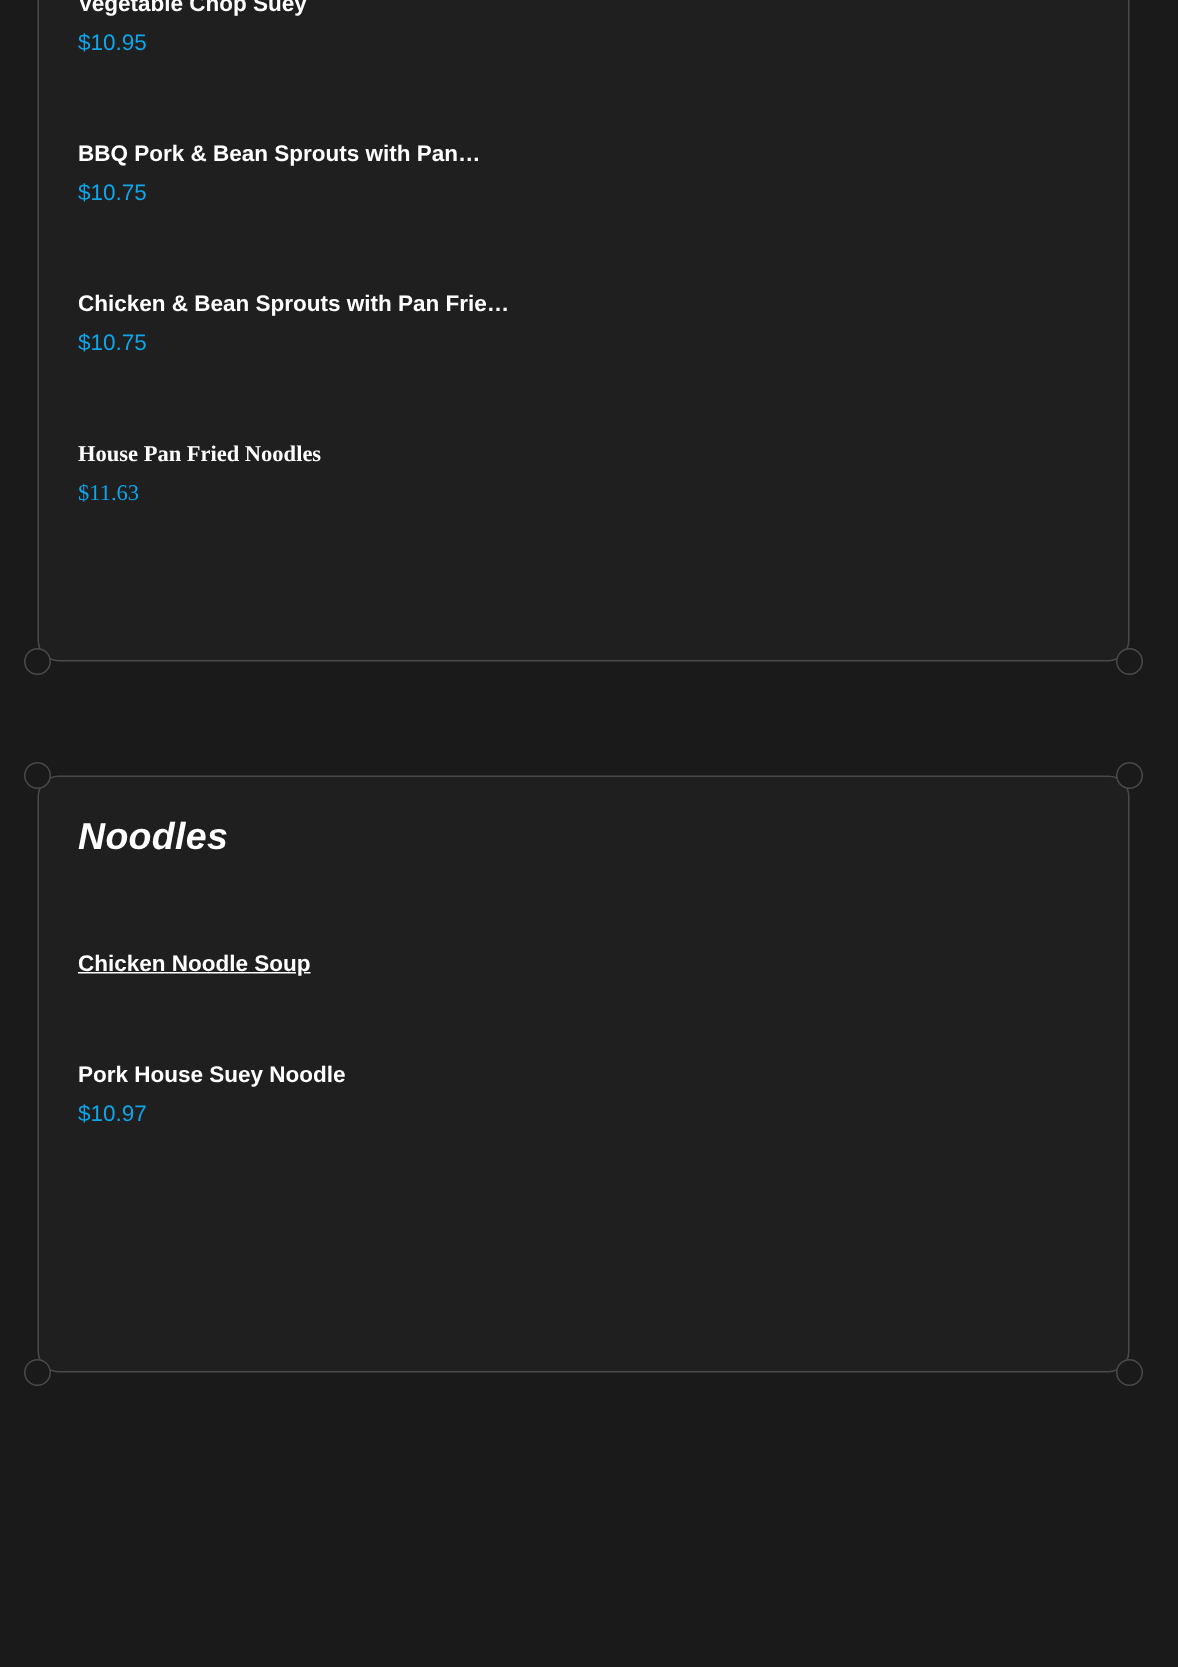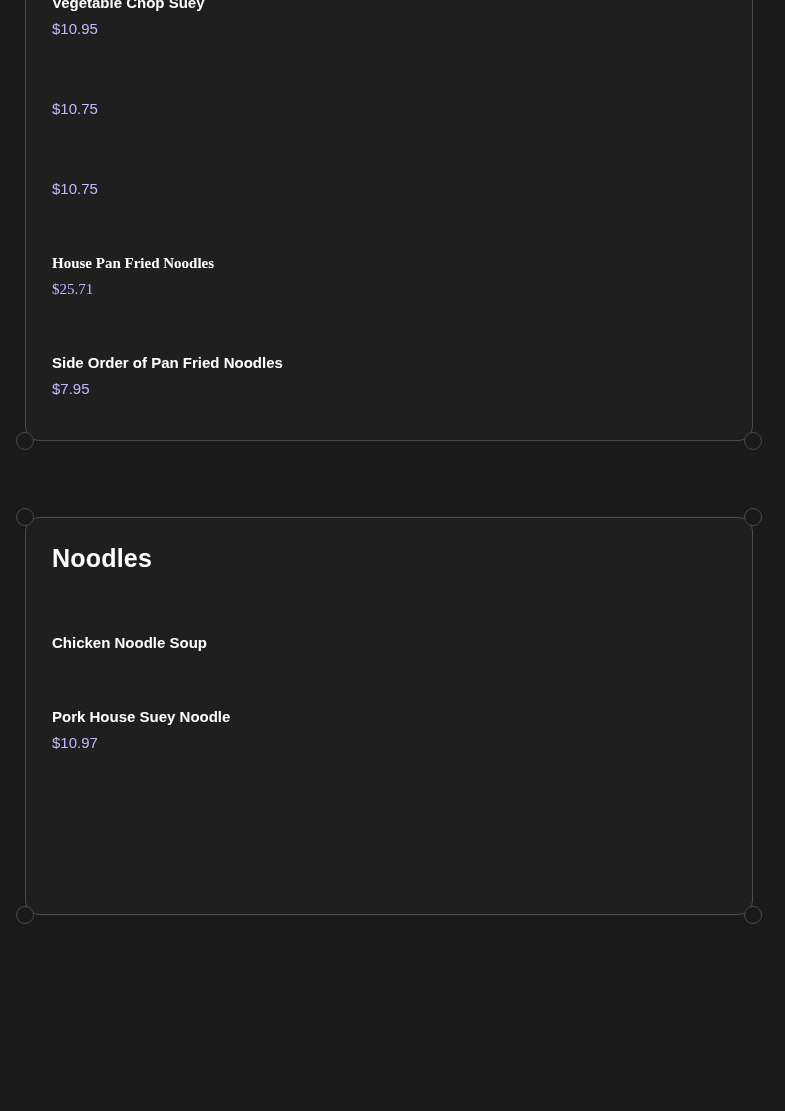--- a/index.html
+++ b/index.html
@@ -77,21 +77,21 @@
     color: #ffffff;
     line-height: 20px;
     white-space: nowrap;
     overflow: hidden;
     text-overflow: ellipsis;
     max-width: 420px;
   }
   .item-price {
     font-size: 15px;
     font-weight: normal;
-    color: #c4b5fd;
+    color: #0ea5e9;
     line-height: 20px;
     margin-top: 6px;
   }
   .card-spacer { height: 36px; }
 
   
   .card-top-clipped {
     margin-top: -8px;
   }
   .clip-first .item:first-child {
@@ -105,46 +105,44 @@
 
   <div class="menu-card card-top-clipped" style="height:471px; margin-top:-30px;">
     <span class="notch-bl"></span>
     <span class="notch-br"></span>
     <div class="card-inner clip-first">
       <div class="item" style="padding-top:22px;">
         <div class="item-name">Vegetable Chop Suey</div>
         <div class="item-price">$10.95</div>
       </div>
       <div class="item" style="padding-top:54px;">
+        <div class="item-name">BBQ Pork &amp; Bean Sprouts with Pan…</div>
         <div class="item-price">$10.75</div>
       </div>
       <div class="item" style="padding-top:54px;">
+        <div class="item-name">Chicken &amp; Bean Sprouts with Pan Frie…</div>
         <div class="item-price">$10.75</div>
       </div>
       <div class="item" style="padding-top:54px;font-family:Liberation Serif, serif;">
         <div class="item-name">House Pan Fried Noodles</div>
-        <div class="item-price">$25.71</div>
-      </div>
-      <div class="item" style="padding-top:54px;">
-        <div class="item-name">Side Order of Pan Fried Noodles</div>
-        <div class="item-price">$7.95</div>
+        <div class="item-price">$11.63</div>
       </div>
     </div>
   </div>
 
   <div class="card-spacer" style="height:76px;"></div>
 
   <div class="menu-card" style="height:398px;">
     <span class="notch-tl"></span>
     <span class="notch-tr"></span>
     <span class="notch-bl"></span>
     <span class="notch-br"></span>
     <div class="card-inner">
-      <div class="section-title" style="padding-top:26px;">Noodles</div>
-      <div class="item" style="padding-top:54px;">
+      <div class="section-title" style="padding-top:26px;font-style:italic;">Noodles</div>
+      <div class="item" style="padding-top:54px;text-decoration:underline;">
         <div class="item-name">Chicken Noodle Soup</div>
       </div>
       <div class="item" style="padding-top:54px;">
         <div class="item-name">Pork House Suey Noodle</div>
         <div class="item-price">$10.97</div>
       </div>
     </div>
   </div>
 
   <div class="card-spacer" style="height:76px;"></div>

